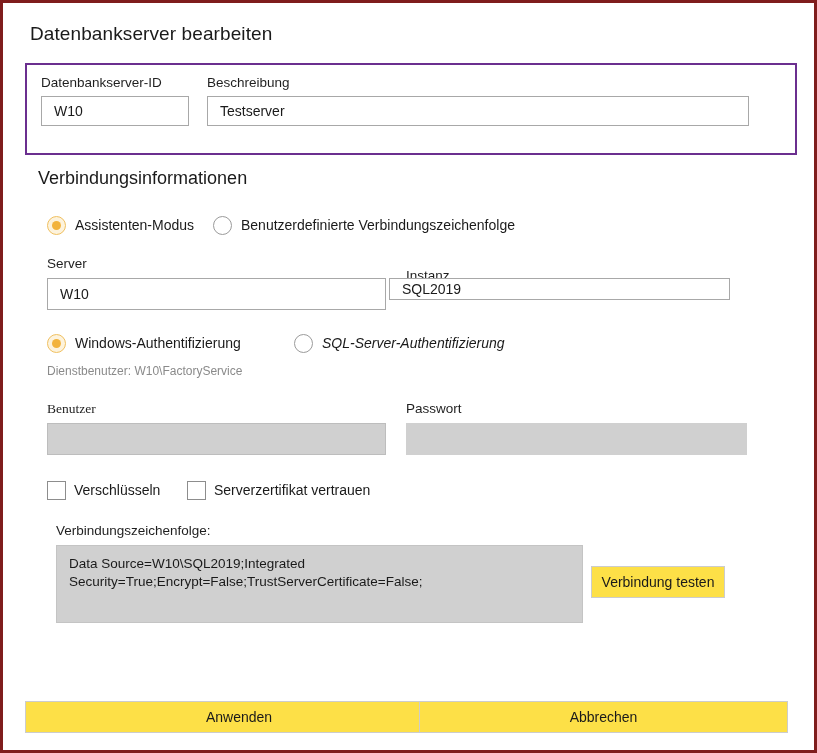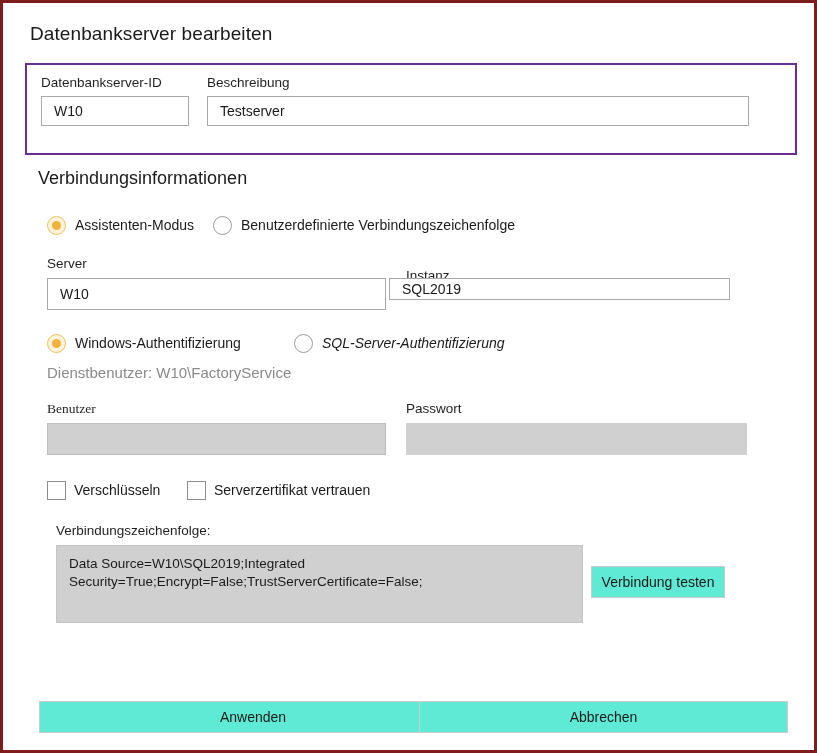--- a/index.html
+++ b/index.html
@@ -123,21 +123,21 @@
   .txt-server {
     position: absolute; left: 44px; top: 275px; width: 339px; height: 32px;
   }
   .txt-instanz {
     position: absolute; left: 386px; top: 275px; width: 341px; height: 22px;
   }
   .service-user {
     position: absolute;
     left: 44px;
     top: 361px;
-    font-size: 15px;
+    font-size: 12px;
     color: #8a8a8a;
   }
   .lbl-benutzer { position: absolute; left: 44px; top: 398px; font-family: Liberation Serif, serif; }
   .lbl-passwort { position: absolute; left: 403px; top: 398px; }
   .txt-benutzer {
     position: absolute; left: 44px; top: 420px; width: 339px; height: 32px;
     background: #d0d0d0; border: 1px solid #bdbdbd;
   }
   .txt-passwort {
     position: absolute; left: 403px; top: 420px; width: 341px; height: 32px;
@@ -183,38 +183,38 @@
     border: 1px solid #c4c4c4;
     padding: 9px 12px;
     font-size: 13.5px;
     color: #1a1a1a;
     line-height: 1.35;
     overflow: hidden;
     word-break: break-word;
   }
   .btn {
     box-sizing: border-box;
-    background: #5eead4;
+    background: #fde047;
     border: 1px solid #cccccc;
     font-family: "Liberation Sans", sans-serif;
     font-size: 14px;
     color: #1a1a1a;
     cursor: default;
     text-align: center;
   }
   .btn-test {
     position: absolute;
     left: 588px;
     top: 563px;
     width: 134px;
     height: 32px;
   }
   .btn-apply {
     position: absolute;
-    left: 36px;
+    left: 22px;
     top: 698px;
     width: 428px;
     height: 32px;
   }
   .btn-cancel {
     position: absolute;
     left: 416px;
     top: 698px;
     width: 369px;
     height: 32px;

